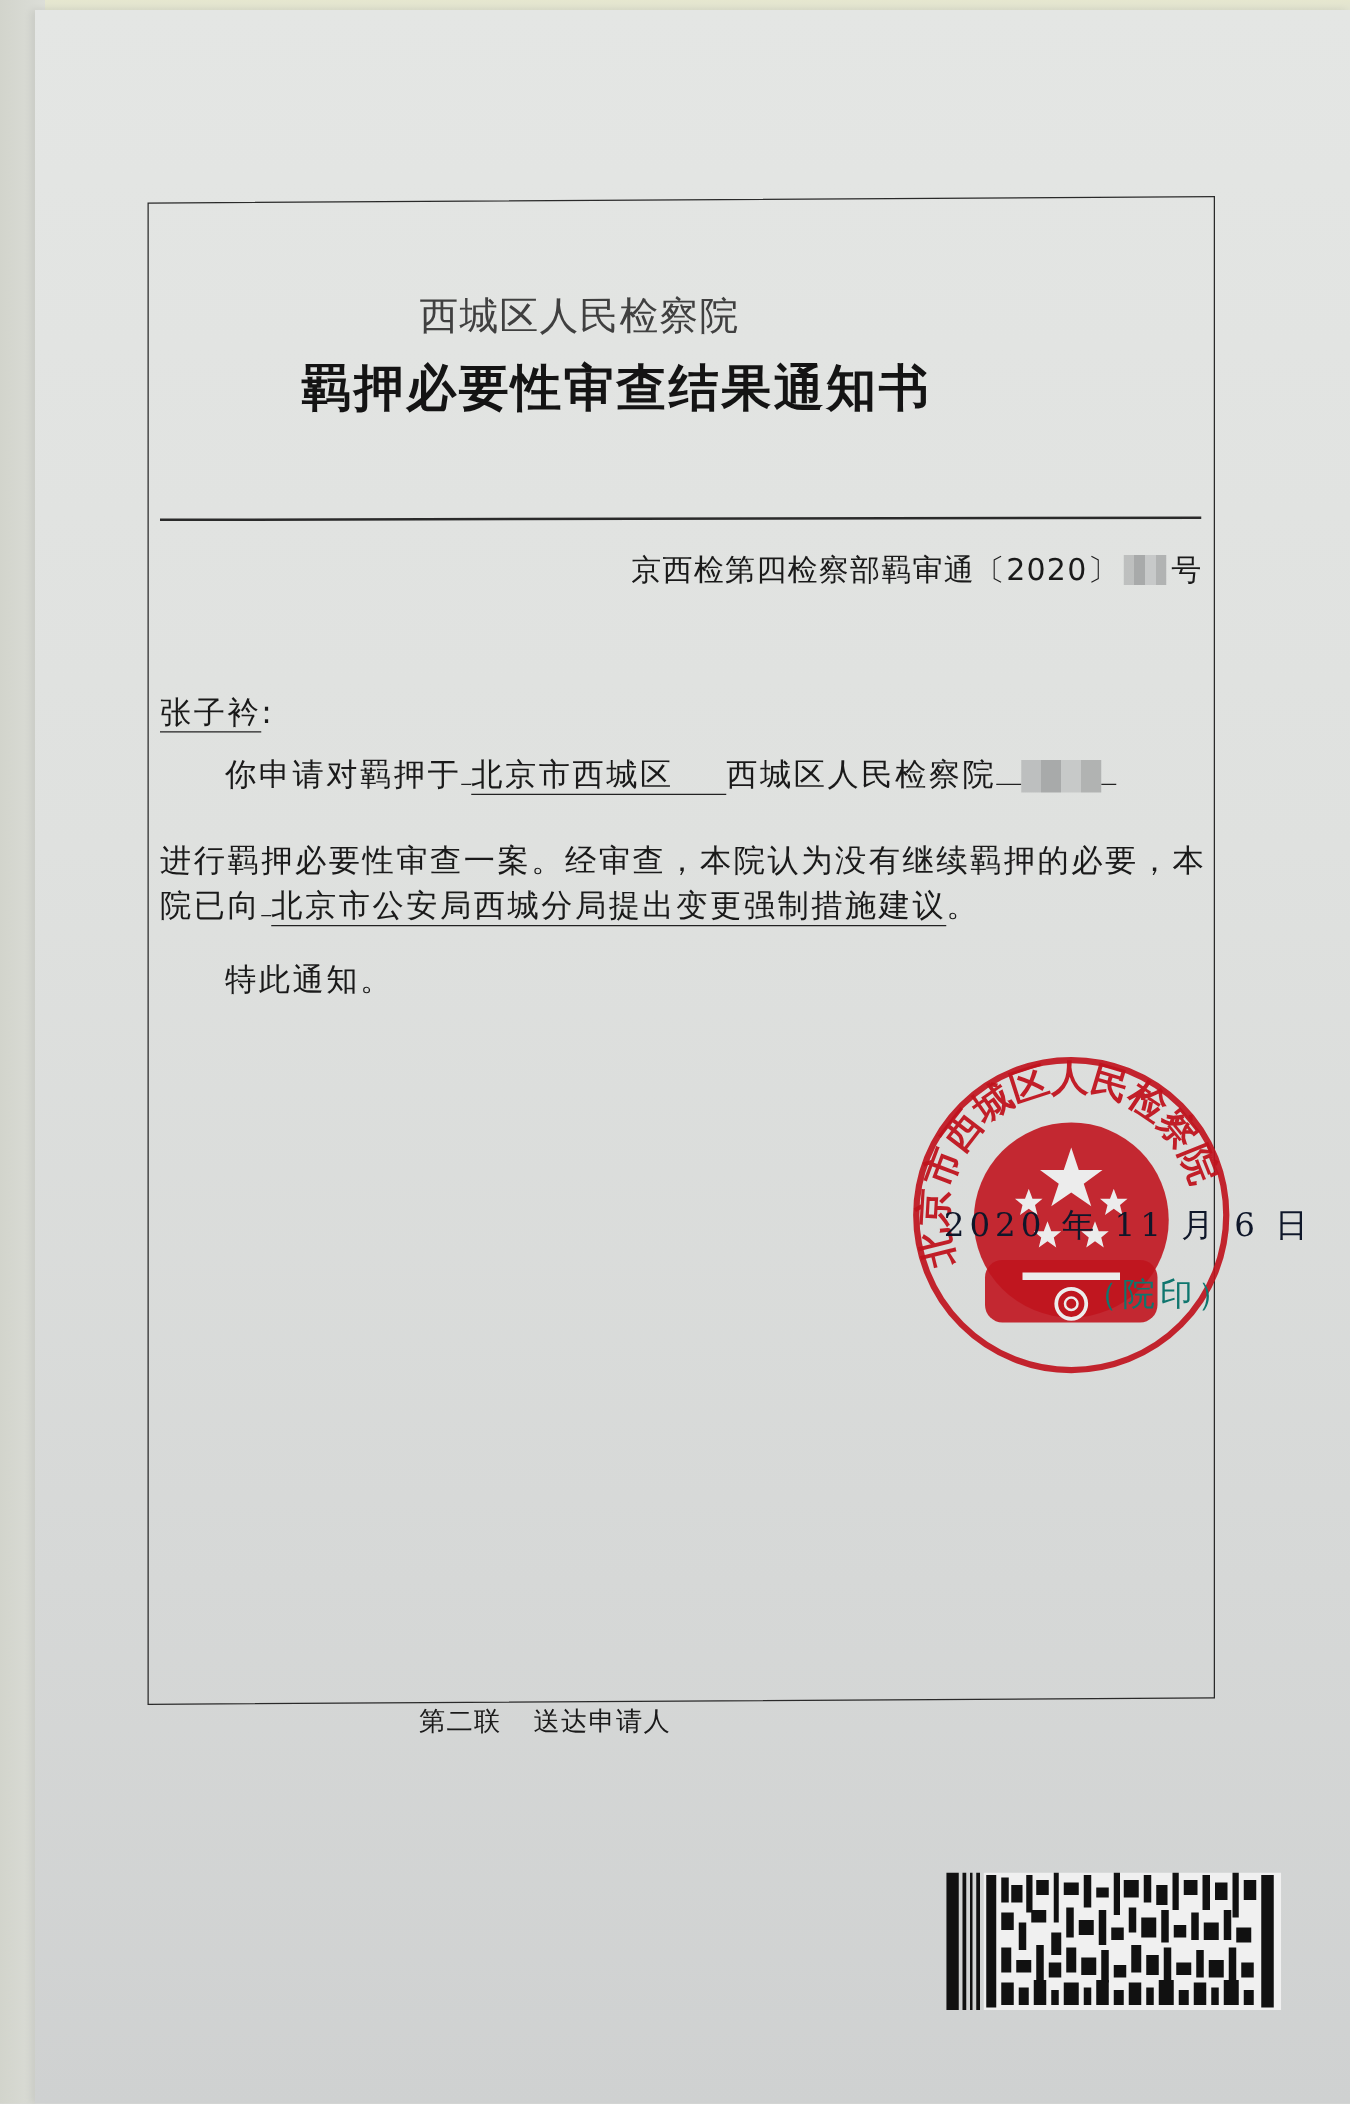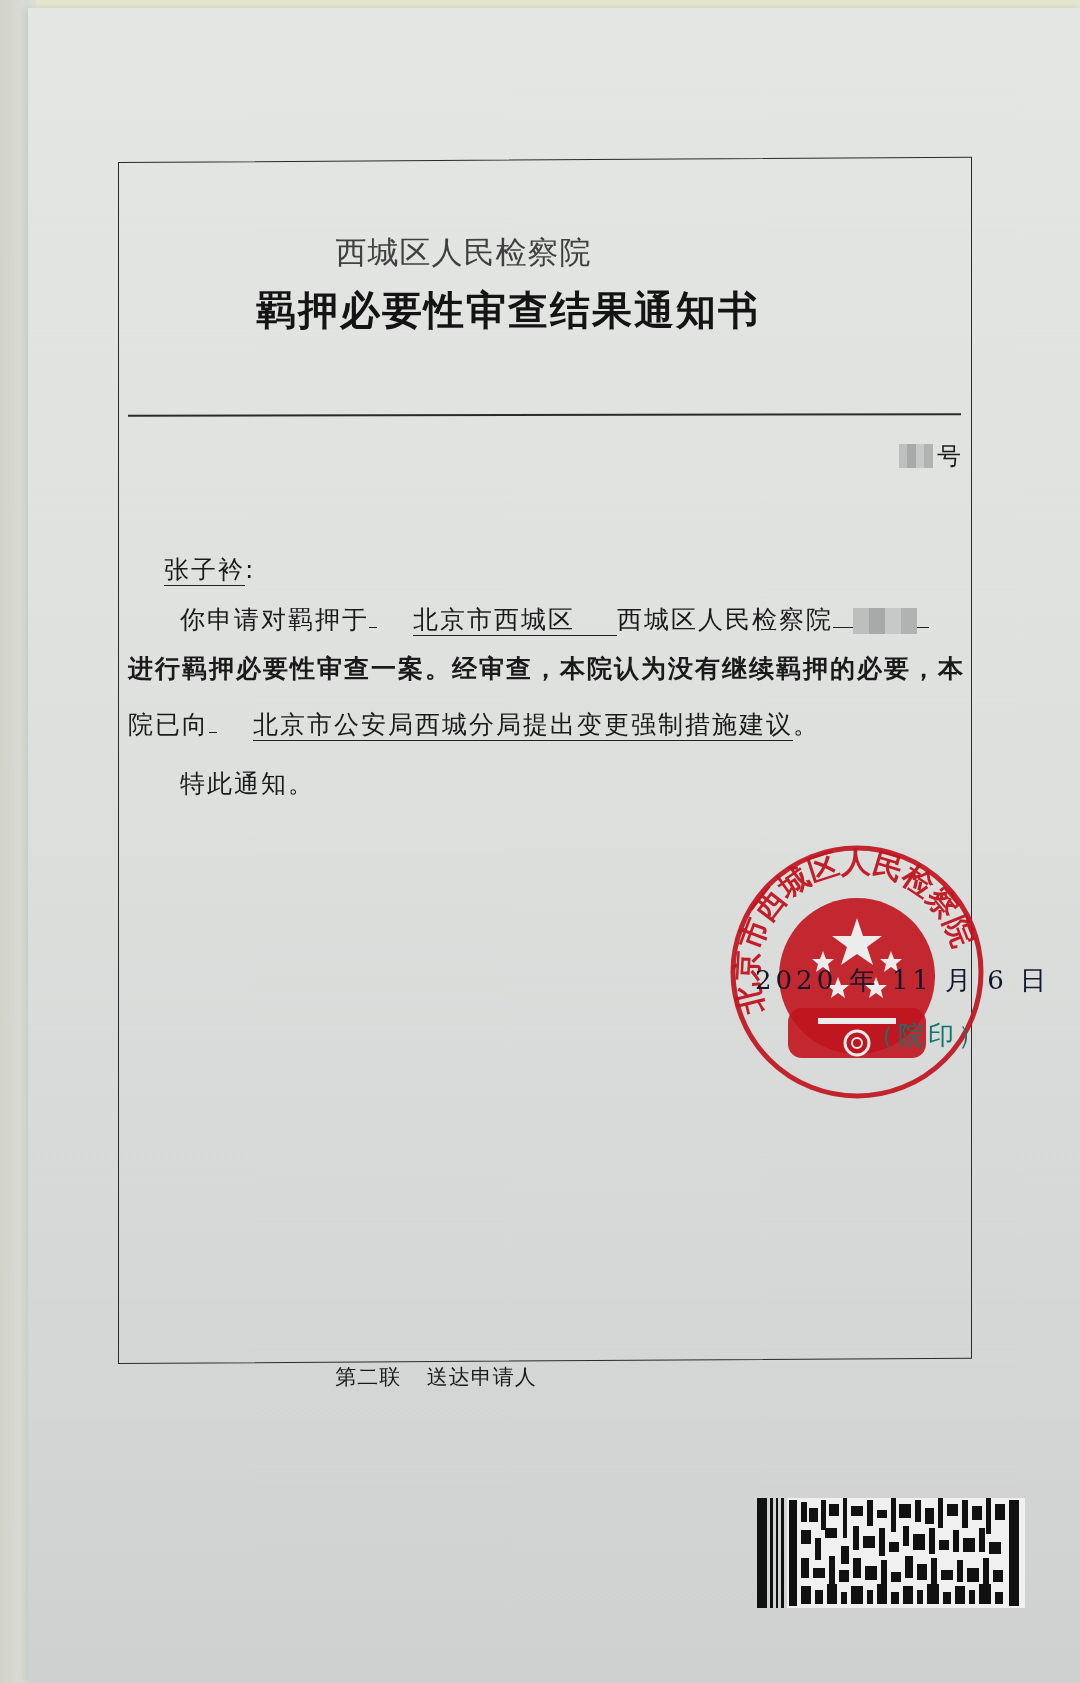--- a/index.html
+++ b/index.html
@@ -27,21 +27,21 @@
     border:1.6px solid #2a2a2a;
     transform:skewY(-0.35deg);
     transform-origin:left top;
   }
   .org-name {
     position:absolute; left:4px; width:919px; top:232px; text-align:center;
     font-size:31px; letter-spacing:1px; color:#404040;
     font-family:"DejaVu Sans","Liberation Sans",sans-serif;
   }
   .doc-title {
-    position:absolute; left:16px; width:984px; top:283px; text-align:center;
+    position:absolute; left:1px; width:984px; top:283px; text-align:center;
     font-size:40px; font-weight:bold; letter-spacing:2px; color:#141414;
     font-family:"DejaVu Sans","Liberation Sans",sans-serif;
   }
   .rule {
     position:absolute; left:128px; top:414px; width:833px; height:0;
     border-top:2px solid #2a2a2a; transform:rotate(-0.12deg);
   }
   .doc-number {
     position:absolute; right:118px; top:440px;
     font-size:24px; letter-spacing:1px;
@@ -51,21 +51,21 @@
   .redact {
     display:inline-block; background:
       linear-gradient(90deg,#b8baba 0 25%,#9fa1a1 25% 50%,#c3c5c5 50% 75%,#a9abab 75%);
     opacity:0.85;
   }
   .body-text {
     font-family:"DejaVu Sans","Liberation Sans",sans-serif;
     font-size:25px; color:#1a1a1a; letter-spacing:2px;
     position:absolute; white-space:nowrap;
   }
-  .u { border-bottom:1.8px solid #222; padding-bottom:1px;margin-left:36px; }
+  .u { border-bottom:1.8px solid #222; padding-bottom:1px; }
   .blank { display:inline-block; border-bottom:1.8px solid #222; vertical-align:baseline; }
   .stamp {
     position:absolute; left:728px; top:843px; width:258px; height:258px;
   }
   .date-line {
     position:absolute; left:755px; top:963px;
     font-family:"DejaVu Serif","Liberation Serif",serif;
     font-size:26px; color:#0f172a; letter-spacing:4px; white-space:nowrap;
   }
   .seal-label {
@@ -89,33 +89,34 @@
 <div class="backdrop-left"></div>
 
 <div class="paper"></div>
 <div class="frame"></div>
 
 <div class="org-name">西城区人民检察院</div>
 <div class="doc-title">羁押必要性审查结果通知书</div>
 <div class="rule"></div>
 
 <div class="doc-number">
+  <span>京西检第四检察部羁审通〔2020〕</span>
   <span class="redact" style="width:34px;height:24px;color:transparent;">▒▒</span>
   <span>号</span>
 </div>
 
 <div class="body-text" style="left:128px; top:553px;">
   <span class="u">张子衿</span><span>:</span>
 </div>
 
 <div class="body-text" style="left:180px; top:603px;">
   <span>你申请对羁押于</span><span class="blank" style="width:8px;"></span><span class="u" style="padding-right:42px;">北京市西城区</span><span>西城区人民检察院</span><span class="blank" style="width:20px;"></span><span class="redact" style="display:inline-block;width:64px;height:26px;vertical-align:middle;color:transparent;">▒▒▒</span><span class="blank" style="width:12px;"></span>
 </div>
 
-<div class="body-text" style="left:128px; top:652px;font-weight:bold;">进行羁押必要性审查一案。经审查，本院认为没有继续羁押的必要，本</div>
+<div class="body-text" style="left:128px; top:672px;">进行羁押必要性审查一案。经审查，本院认为没有继续羁押的必要，本</div>
 
 <div class="body-text" style="left:128px; top:708px;">
   <span>院已向</span><span class="blank" style="width:8px;"></span><span class="u">北京市公安局西城分局提出变更强制措施建议</span><span>。</span>
 </div>
 
 <div class="body-text" style="left:180px; top:767px;">特此通知。</div>
 
 <svg class="stamp" viewBox="0 0 258 258">
   <defs>
     <path id="arc" d="M 40 175 A 100 100 0 1 1 218 175"></path>

